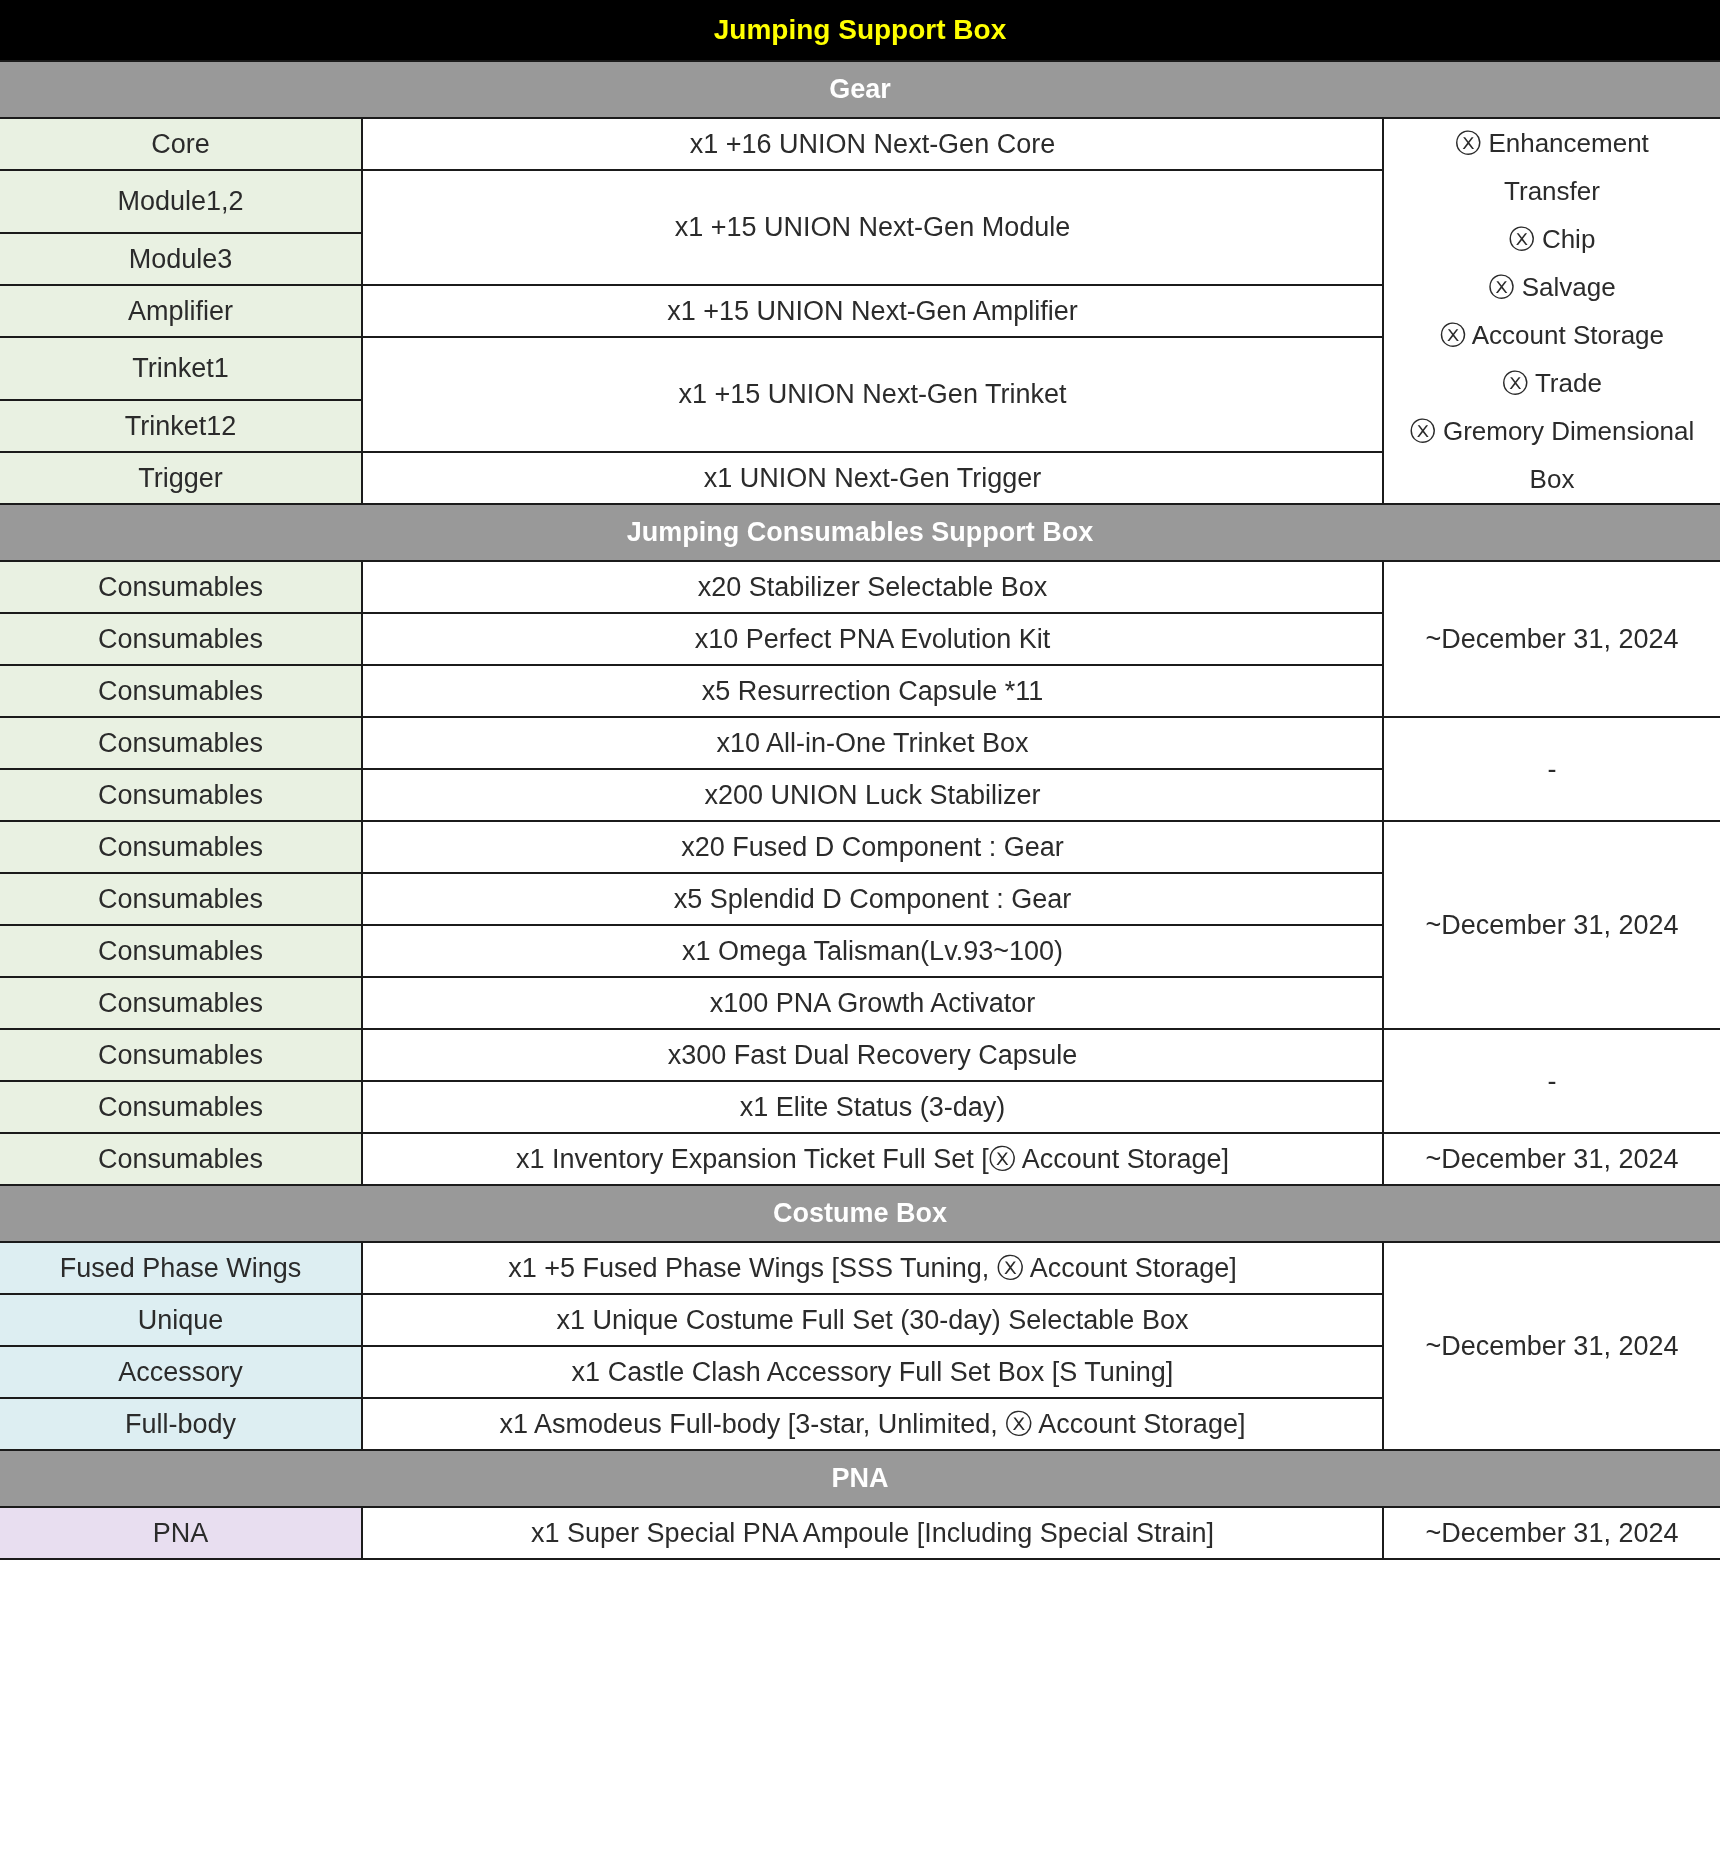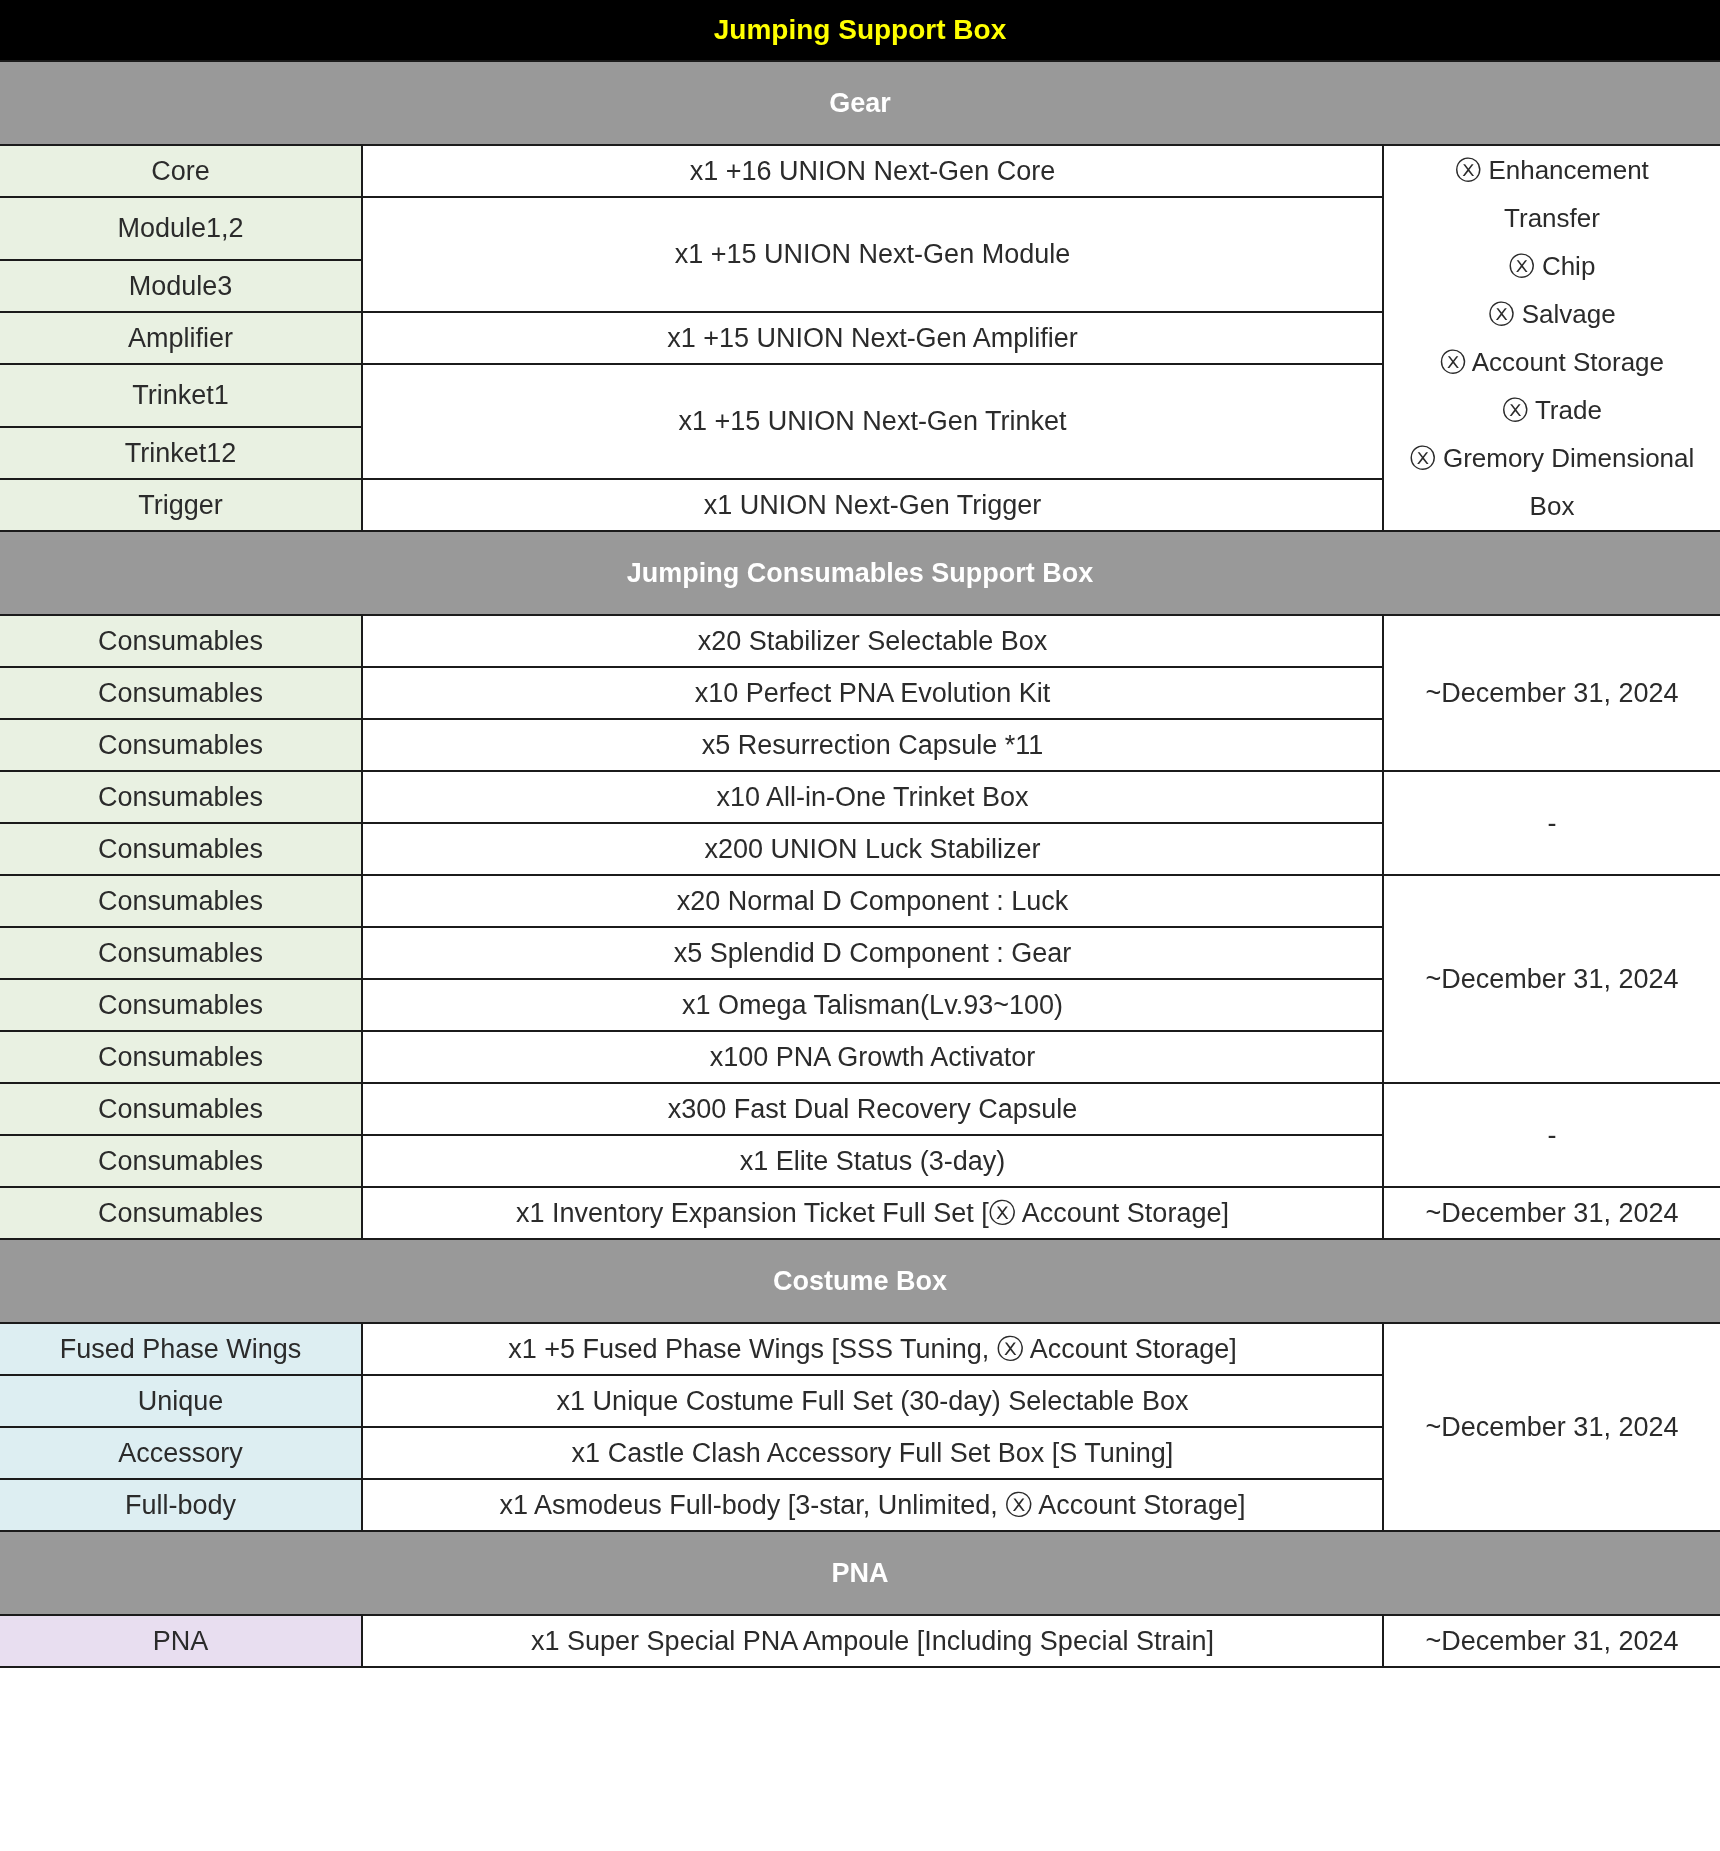--- a/index.html
+++ b/index.html
@@ -22,21 +22,21 @@
     overflow:hidden;
   }
   td:first-child{border-left:none;}
   td:last-child{border-right:none;}
   tr.body-row{height:52px;}
   tr.title-row{height:61px;}
   tr.title-row td{
     background:#000000;color:#ffff00;font-weight:bold;font-size:28px;
     border:none;
   }
-  tr.sec-row{height:84px;}
+  tr.sec-row{height:57px;}
   tr.sec-row td{
     background:#999999;color:#ffffff;font-weight:bold;font-size:27px;
     border-left:none;border-right:none;
   }
   td.cat-green{background:#e9f1e2;}
   td.cat-blue{background:#ddeef2;margin-top:35px;}
   td.cat-purple{background:#e8def0;}
   td.note{font-size:26px;padding:0 20px;}
   .note-line{line-height:48px;}
 </style>
@@ -113,21 +113,21 @@
     <td class="cat-green">Consumables</td>
     <td>x10 All-in-One Trinket Box</td>
     <td rowspan="2">-</td>
   </tr>
   <tr class="body-row">
     <td class="cat-green">Consumables</td>
     <td>x200 UNION Luck Stabilizer</td>
   </tr>
   <tr class="body-row">
     <td class="cat-green">Consumables</td>
-    <td>x20 Normal D Component : Luck</td>
+    <td>x20 Fused D Component : Gear</td>
     <td rowspan="4">~December 31, 2024</td>
   </tr>
   <tr class="body-row">
     <td class="cat-green">Consumables</td>
     <td>x5 Splendid D Component : Gear</td>
   </tr>
   <tr class="body-row">
     <td class="cat-green">Consumables</td>
     <td>x1 Omega Talisman(Lv.93~100)</td>
   </tr>

